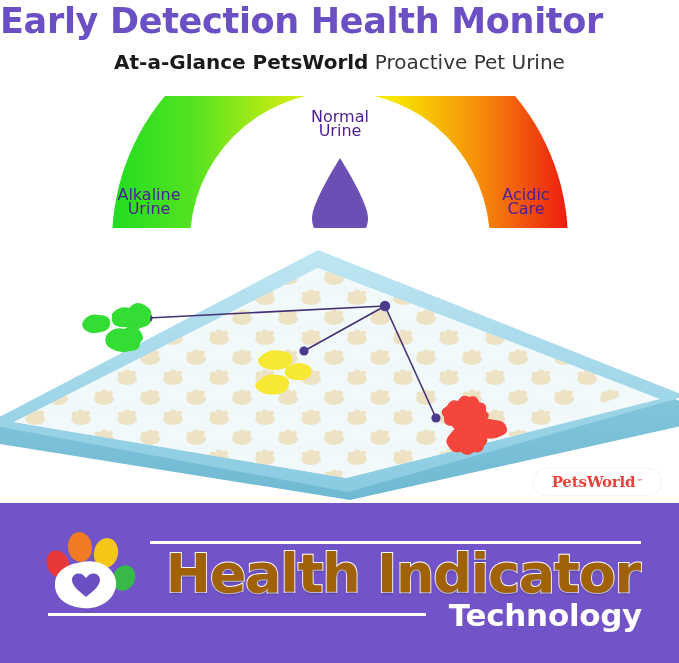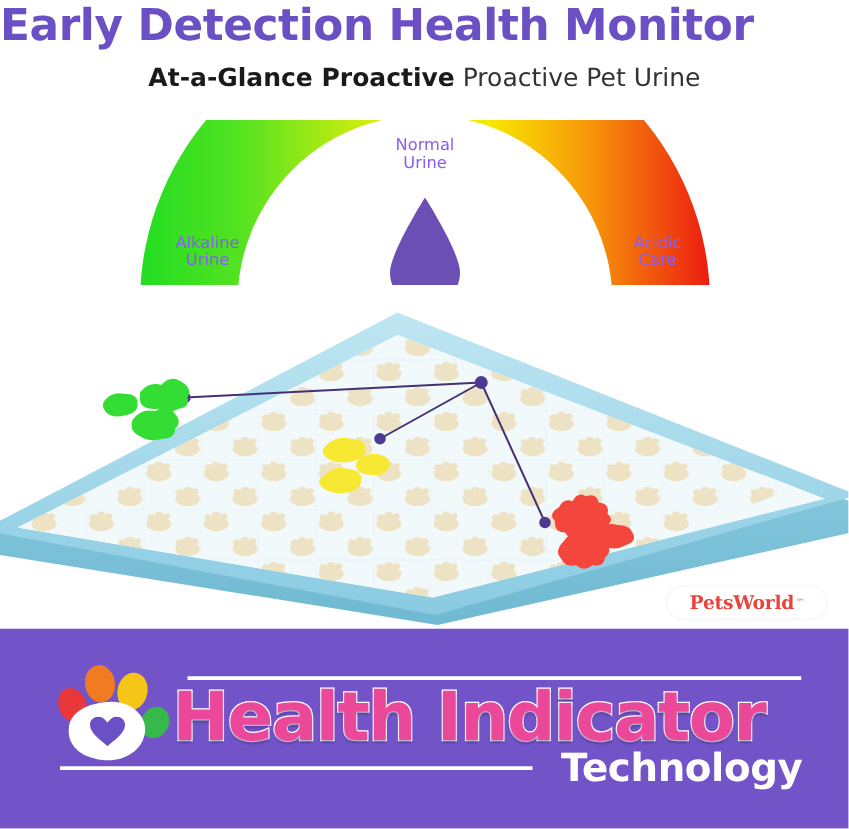--- a/index.html
+++ b/index.html
@@ -32,28 +32,28 @@
   }
   .subtitle .strong{font-weight:bold;}
   .subtitle .light{font-weight:normal;color:#333;}
 
   
   .gauge{position:absolute;left:100px;top:96px;width:480px;height:150px;}
   .gauge svg{display:block;}
   .gauge-label{
     position:absolute;
     font-family:"DejaVu Sans", sans-serif;
-    font-size:13px;line-height:14px;
-    color:#8b5cf6;
+    font-size:16px;line-height:14px;
+    color:#4c1d95;
     text-align:center;
     white-space:pre-line;
     font-weight:normal;
   }
   .lbl-normal{left:170px;top:14px;width:140px;}
-  .lbl-alkaline{left:18px;top:92px;width:96px;}
+  .lbl-alkaline{left:1px;top:92px;width:96px;}
   .lbl-acidic{left:378px;top:92px;width:96px;}
 
   
   .scene{position:absolute;left:0;top:228px;width:679px;height:272px;overflow:hidden;background:#fff;}
   .scene svg{display:block;}
 
   
   .petsworld{
     position:absolute;left:534px;top:469px;
     width:127px;height:26px;
@@ -89,23 +89,23 @@
     position:absolute;left:150px;top:541px;width:491px;height:3px;background:#ffffff;
   }
   .banner-rule-bottom{
     position:absolute;left:48px;top:613px;width:378px;height:3px;background:#ffffff;
   }
   .hi-text{
     position:absolute;left:138px;top:541px;width:520px;height:66px;
     font-family:"DejaVu Sans", sans-serif;
     font-weight:bold;
     font-size:54px;line-height:66px;
-    color:#ec4899;
+    color:#a16207;
     letter-spacing:-1.2px;
-    text-align:left;
+    text-align:right;
     padding-right:18px;
     box-sizing:border-box;
     -webkit-text-stroke:2px #ffffff;
     paint-order:stroke fill;
     text-shadow:0 2px 2px rgba(40,25,90,0.35);
   }
   .tech-text{
     position:absolute;left:330px;top:598px;width:312px;height:34px;
     font-family:"DejaVu Sans", sans-serif;
     font-weight:bold;
@@ -116,21 +116,21 @@
   }
 </style>
 </head>
 <body>
 
 <div id="root">
 
   <div class="header">
     <div class="title">Early Detection Health Monitor</div>
     <div class="subtitle">
-      <span class="strong">At-a-Glance Proactive</span><span> </span><span class="light">Proactive Pet Urine</span>
+      <span class="strong">At-a-Glance PetsWorld</span><span> </span><span class="light">Proactive Pet Urine</span>
     </div>
   </div>
 
   <div class="gauge">
     <svg width="480" height="150" viewBox="0 0 480 150">
       <defs>
         <linearGradient id="arcGrad" x1="0" y1="0" x2="1" y2="0">
           <stop offset="0%" stop-color="#22DD22"></stop>
           <stop offset="18%" stop-color="#55E320"></stop>
           <stop offset="38%" stop-color="#C8EC10"></stop>

